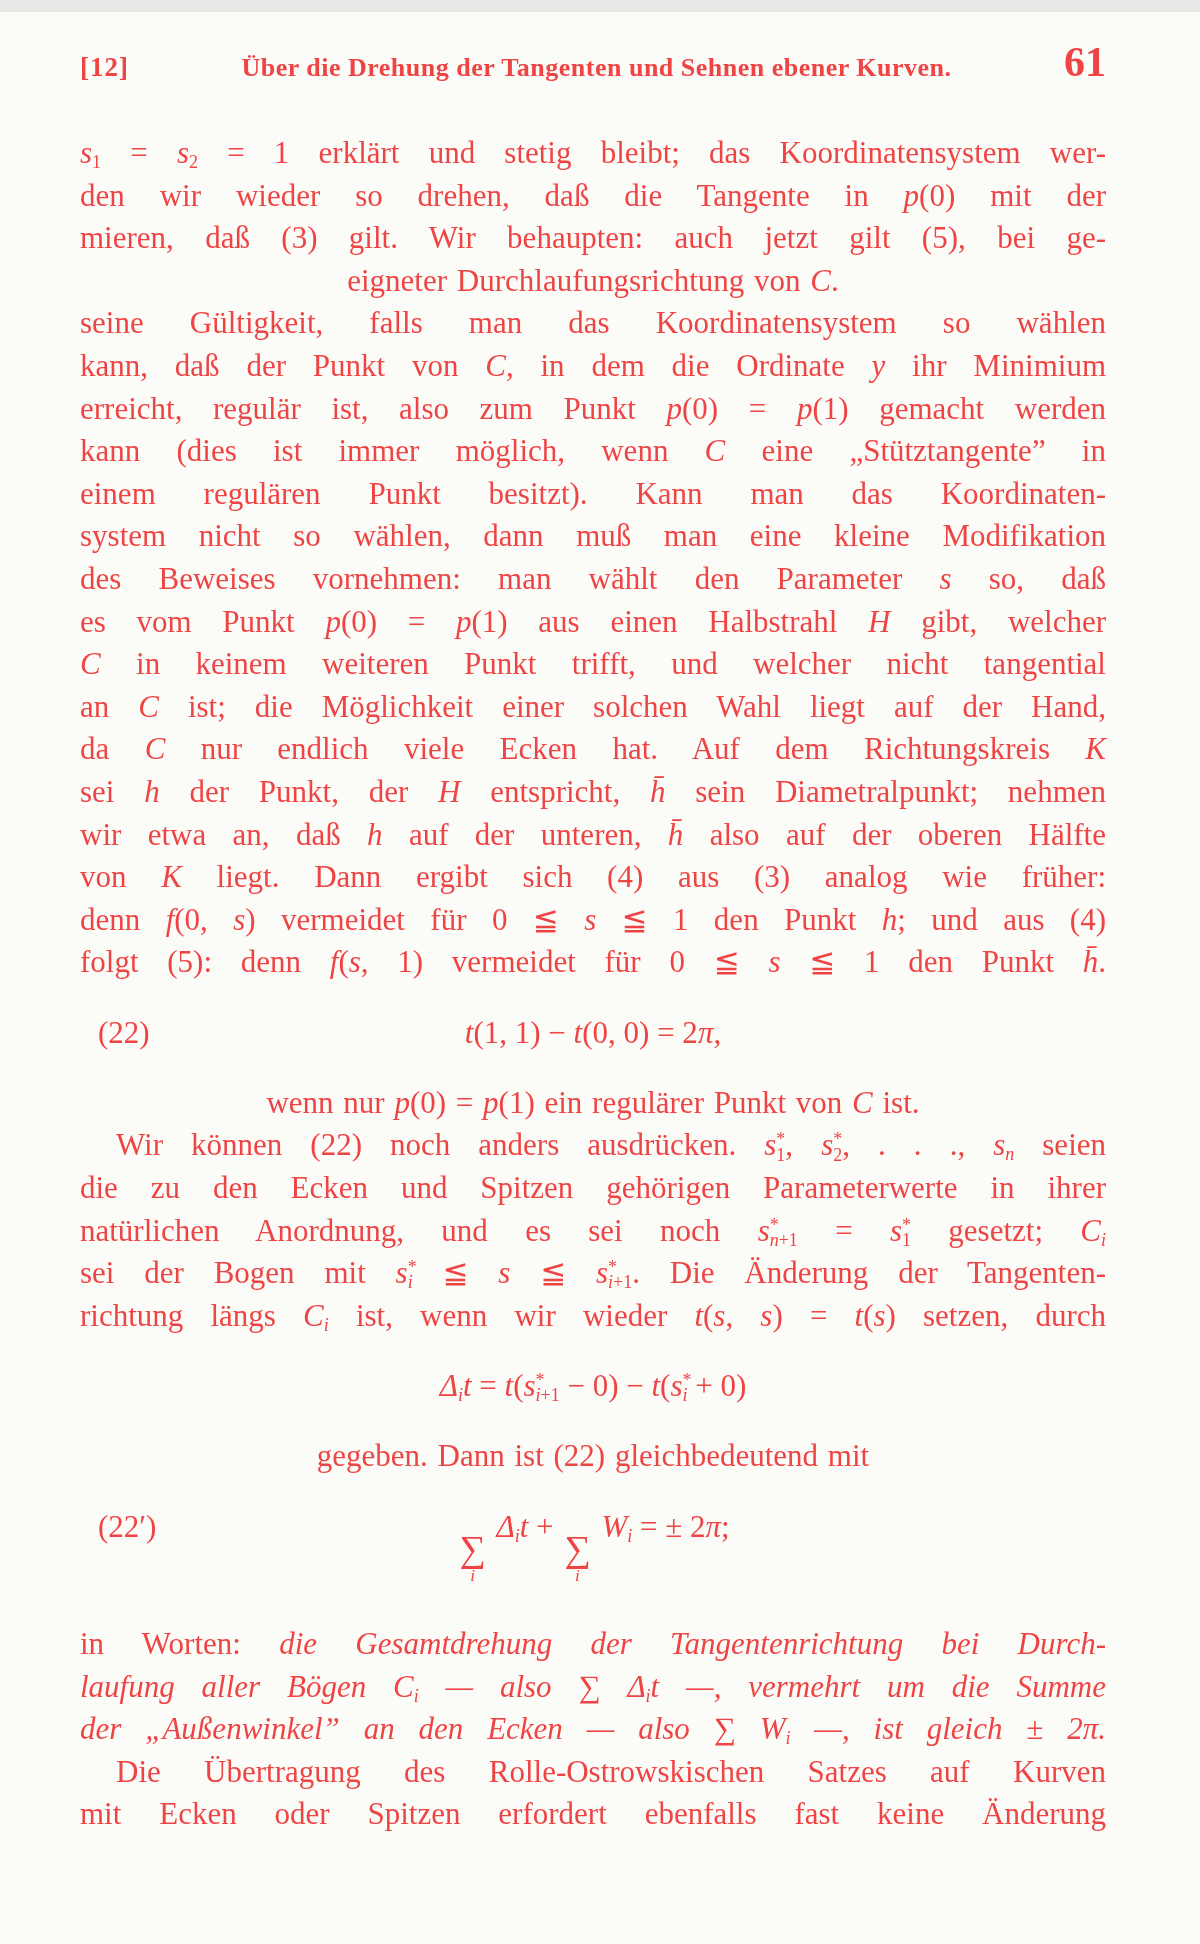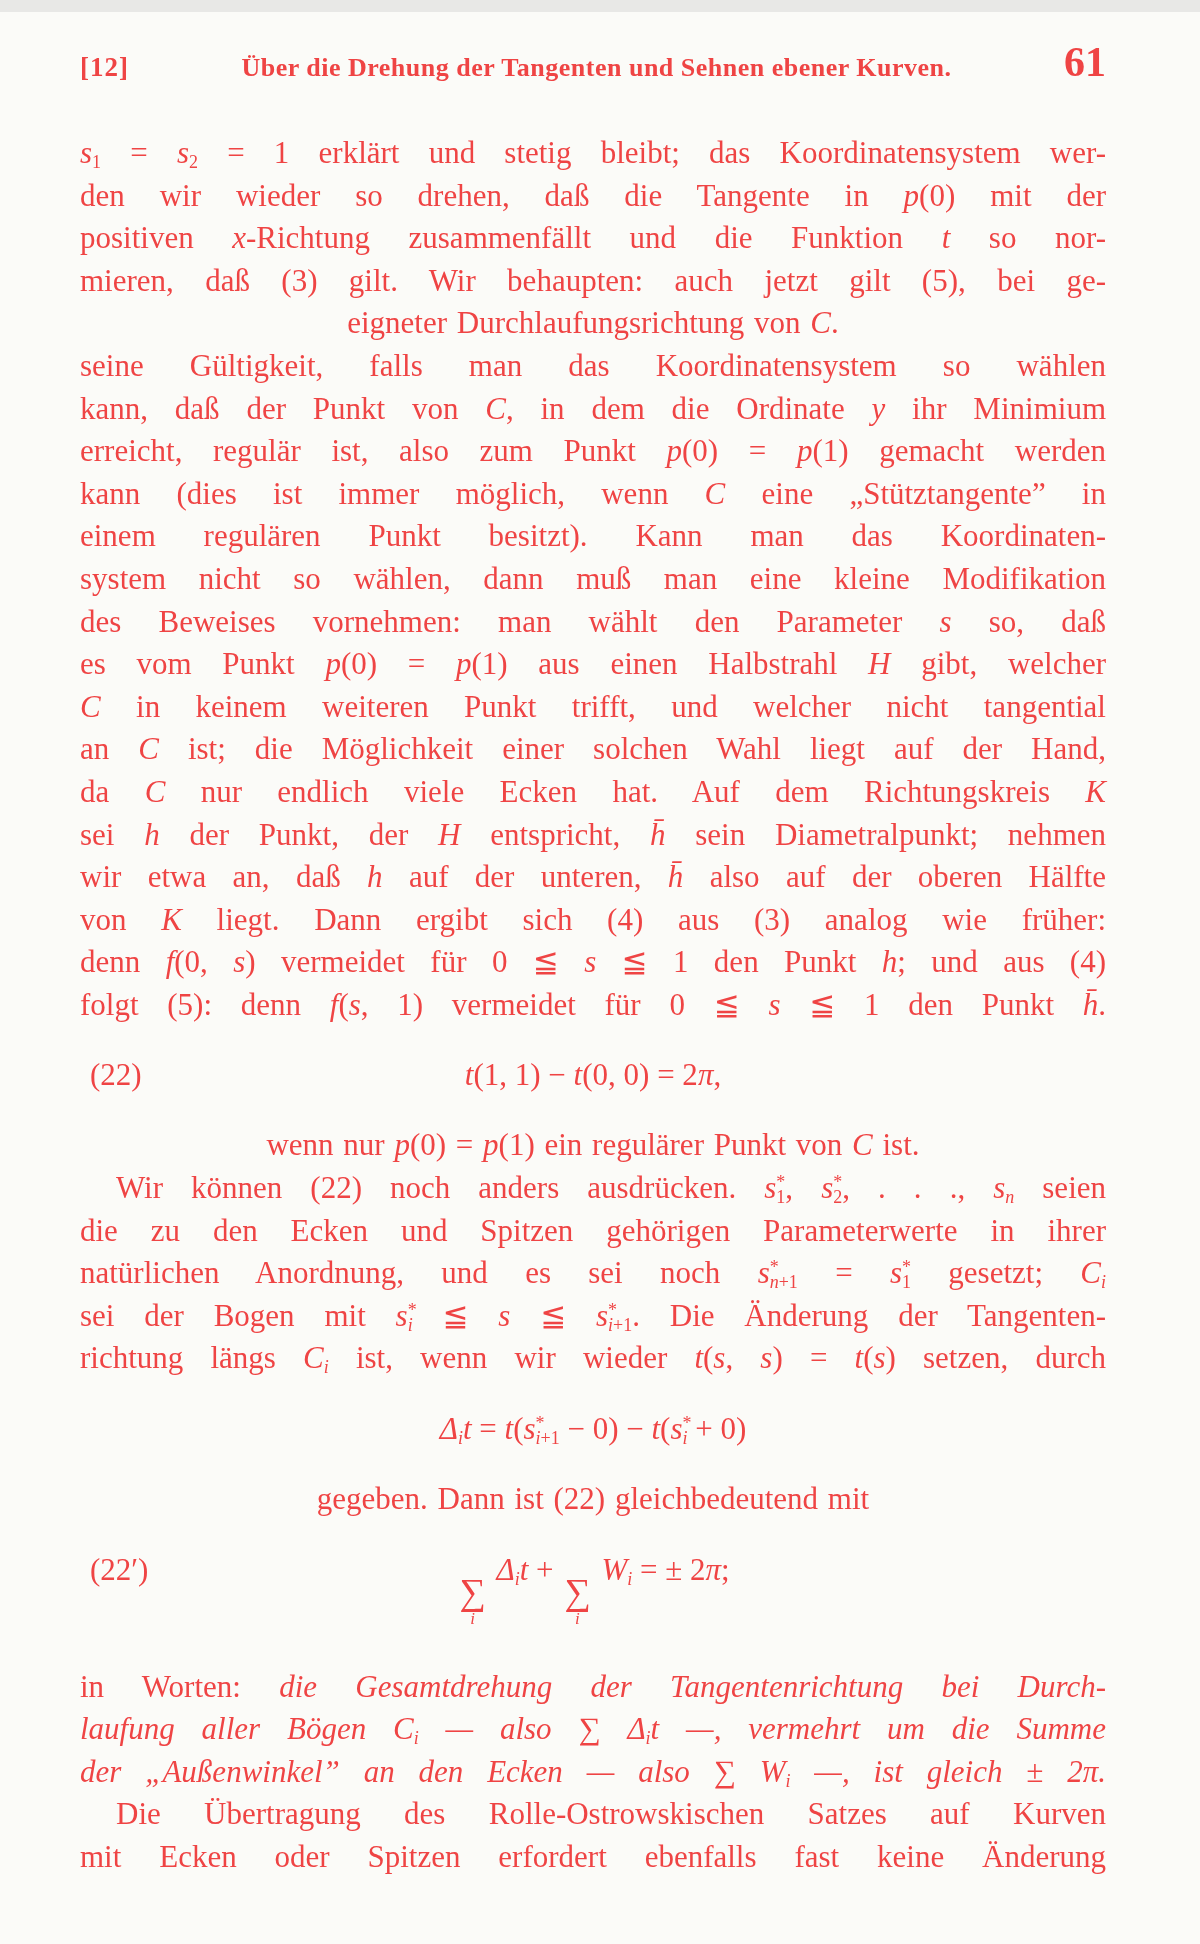--- a/index.html
+++ b/index.html
@@ -37,41 +37,40 @@
   sub{font-size:.58em;line-height:0;vertical-align:-.28em;}
   sup + sub{margin-left:-.5em;}
   .equation{
     position:relative;
     margin:27px 0;
     font-size:31px;
     line-height:44px;
     text-align:center;
   }
   .equation.extra{margin-bottom:38px;}
-  .eq-label{position:absolute;left:10px;top:0;font-style:normal;}
+  .eq-label{position:absolute;left:18px;top:0;font-style:normal;}
   .sum{
     display:inline-flex;flex-direction:column;align-items:center;
     vertical-align:-0.78em;line-height:1;margin:0 3px;
   }
   .sum .sig{font-size:37px;line-height:.92;}
   .sum .idx{font-size:17px;font-style:italic;line-height:1.05;margin-top:1px;}
 </style>
 </head>
 <body>
 
 <div class="page">
   <div class="header">
     <span class="ref">[12]</span>
     <span class="title">Über die Drehung der Tangenten und Sehnen ebener Kurven.</span>
     <span class="pagenum">61</span>
   </div>
   <div class="body">
       <div class="line j"><i>s</i><sub>1</sub> = <i>s</i><sub>2</sub> = 1 erklärt und stetig bleibt; das Koordinatensystem wer-</div>
       <div class="line j">den wir wieder so drehen, daß die Tangente in <i>p</i>(0) mit der</div>
-      <div class="line j">positiven <i>x</i>-Richtung zusammenfällt und die Funktion <i>t</i> so nor-</div>
       <div class="line j">mieren, daß (3) gilt. Wir behaupten: auch jetzt gilt (5), bei ge-</div>
       <div class="line">eigneter Durchlaufungsrichtung von <i>C</i>.</div>
       <div class="line j">seine Gültigkeit, falls man das Koordinatensystem so wählen</div>
       <div class="line j">kann, daß der Punkt von <i>C</i>, in dem die Ordinate <i>y</i> ihr Minimium</div>
       <div class="line j">erreicht, regulär ist, also zum Punkt <i>p</i>(0) = <i>p</i>(1) gemacht werden</div>
       <div class="line j">kann (dies ist immer möglich, wenn <i>C</i> eine „Stütztangente” in</div>
       <div class="line j">einem regulären Punkt besitzt). Kann man das Koordinaten-</div>
       <div class="line j">system nicht so wählen, dann muß man eine kleine Modifikation</div>
       <div class="line j">des Beweises vornehmen: man wählt den Parameter <i>s</i> so, daß</div>
       <div class="line j">es vom Punkt <i>p</i>(0) = <i>p</i>(1) aus einen Halbstrahl <i>H</i> gibt, welcher</div>

